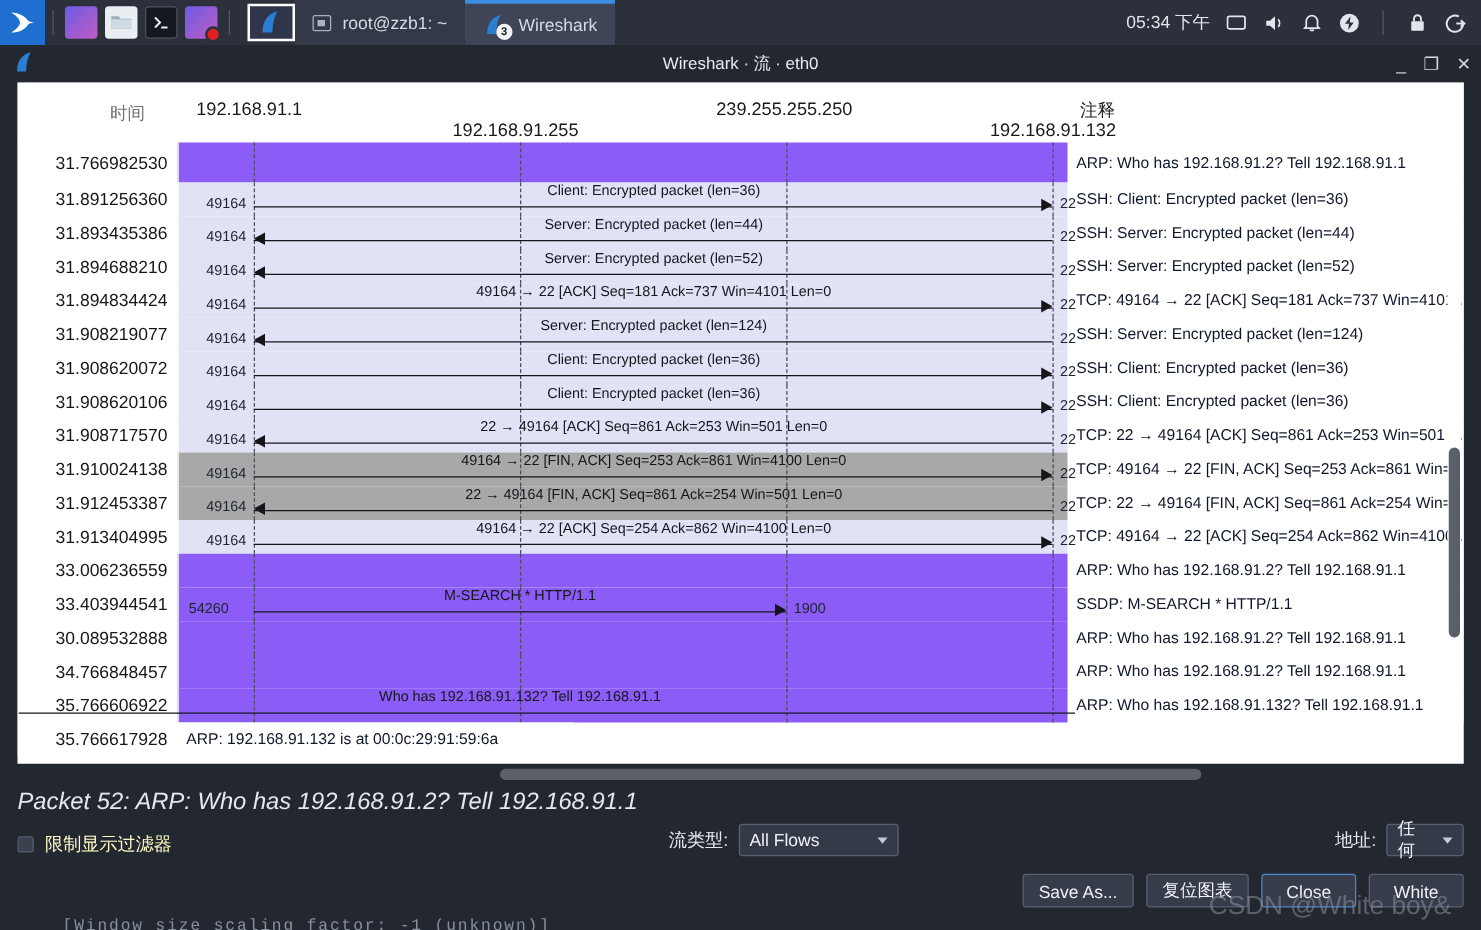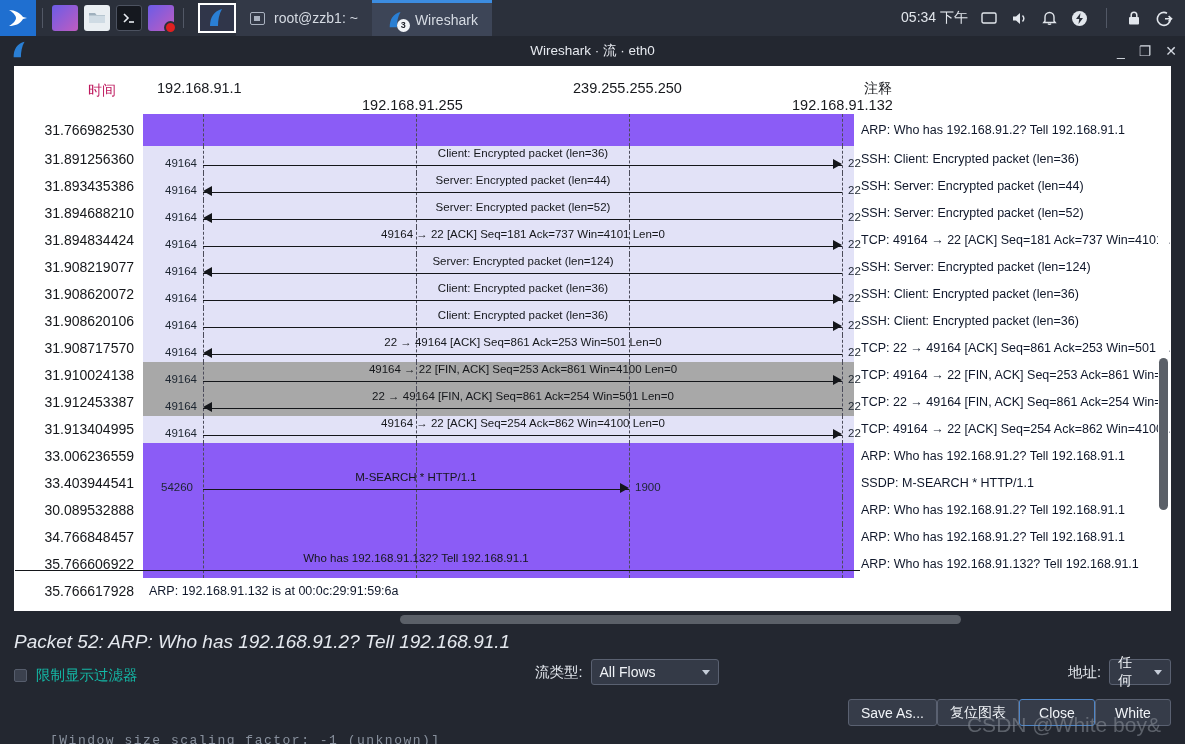--- a/index.html
+++ b/index.html
@@ -111,21 +111,21 @@
     margin: 0 14px; position: relative;
     height: 552px; background: #ffffff;
     overflow: hidden;
   }
   #graph-head {
     position: relative; height: 48px; background: #ffffff;
     border-bottom: 1px solid #ffffff;
   }
   .hdr-time {
     position: absolute; left: 74px; top: 16px;
-    font-size: 14px; color: #be185d;
+    font-size: 14px; color: #737373;
   }
   .hdr-node {
     position: absolute; font-size: 14.5px; color: #17191d; white-space: nowrap;
   }
   .hdr-cmt {
     position: absolute; left: 850px; top: 14px;
     font-size: 14px; color: #17191d;
   }
 
   #graph-body {
@@ -214,21 +214,21 @@
     font-size: 19px; font-style: italic;
   }
   #filter-row {
     margin: 8px 14px 0 14px; height: 28px;
     display: flex; align-items: center; position: relative;
   }
   .chkbox {
     width: 13px; height: 13px; background: #3b414e;
     border: 1px solid #565d6c; border-radius: 2px; margin-right: 9px;
   }
-  .chk-label { color: #14b8a6; font-size: 14.5px; }
+  .chk-label { color: #fef9c3; font-size: 14.5px; }
   #flow-type-group {
     position: absolute; left: 521px; top: -2px;
     display: flex; align-items: center; gap: 8px;
   }
   .fld-label { color: #e4e8ee; font-size: 14.5px; }
   .combo {
     background: #343a47; border: 1px solid #5a6171; border-radius: 3px;
     color: #f0f3f7; font-size: 14px;
     height: 26px; display: flex; align-items: center;
     padding: 0 8px; gap: 16px;
@@ -237,21 +237,21 @@
     width: 0; height: 0; margin-left: auto;
     border-left: 4px solid transparent; border-right: 4px solid transparent;
     border-top: 5px solid #c5ccd8;
   }
   #addr-group {
     position: absolute; right: 0; top: -2px;
     display: flex; align-items: center; gap: 8px;
   }
   #buttons-row {
     margin: 10px 14px 0 0; display: flex; justify-content: flex-end;
-    gap: 0; align-items: center; position: relative;
+    gap: 10px; align-items: center; position: relative;
   }
   .btn {
     background: #363c49; border: 1px solid #5a6171; border-radius: 3px;
     color: #f0f3f7; font-size: 14px;
     height: 27px; min-width: 76px; padding: 0 12px;
     display: flex; align-items: center; justify-content: center;
   }
   .btn.default { border-color: #4e86c8; }
   #watermark {
     position: absolute; right: 10px; top: 14px;
@@ -587,21 +587,21 @@
           <div class="tcell">33.403944541</div>
           <div class="dcell bg-arp">
             <div class="vline" style="left: 60px;"></div>
             <div class="vline" style="left: 273px;"></div>
             <div class="vline" style="left: 486px;"></div>
             <div class="vline" style="left: 699px;"></div>
             <div class="arrow-wrap">
               <div class="aline" style="left: 60px; width: 426px;"></div>
               <div class="ahead right" style="left: 477px;"></div>
               <div class="alabel" style="left: 273px;">M-SEARCH * HTTP/1.1</div>
-              <div class="aport l" style="left: 50px;">54260</div>
+              <div class="aport l" style="left: 40px;">54260</div>
               <div class="aport" style="left: 492px;">1900</div>
             </div>
           </div>
           <div class="ccell">SSDP: M-SEARCH * HTTP/1.1</div>
         </div>
         <div class="row">
           <div class="tcell">30.089532888</div>
           <div class="dcell bg-arp">
             <div class="vline" style="left: 60px;"></div>
             <div class="vline" style="left: 273px;"></div>

